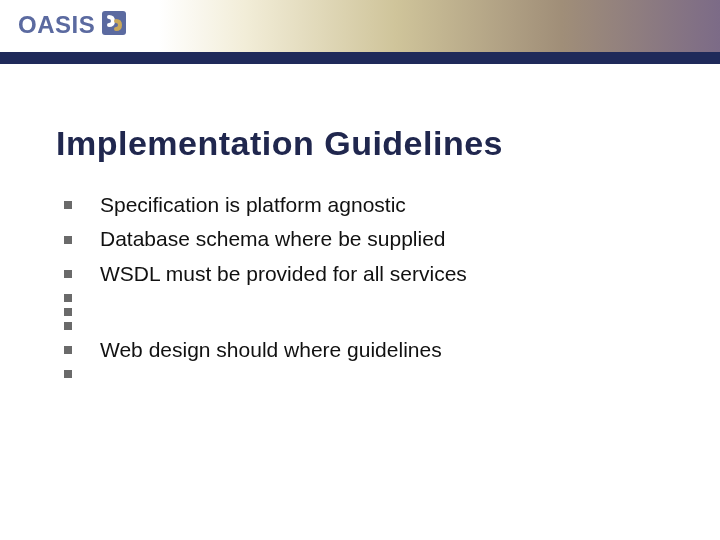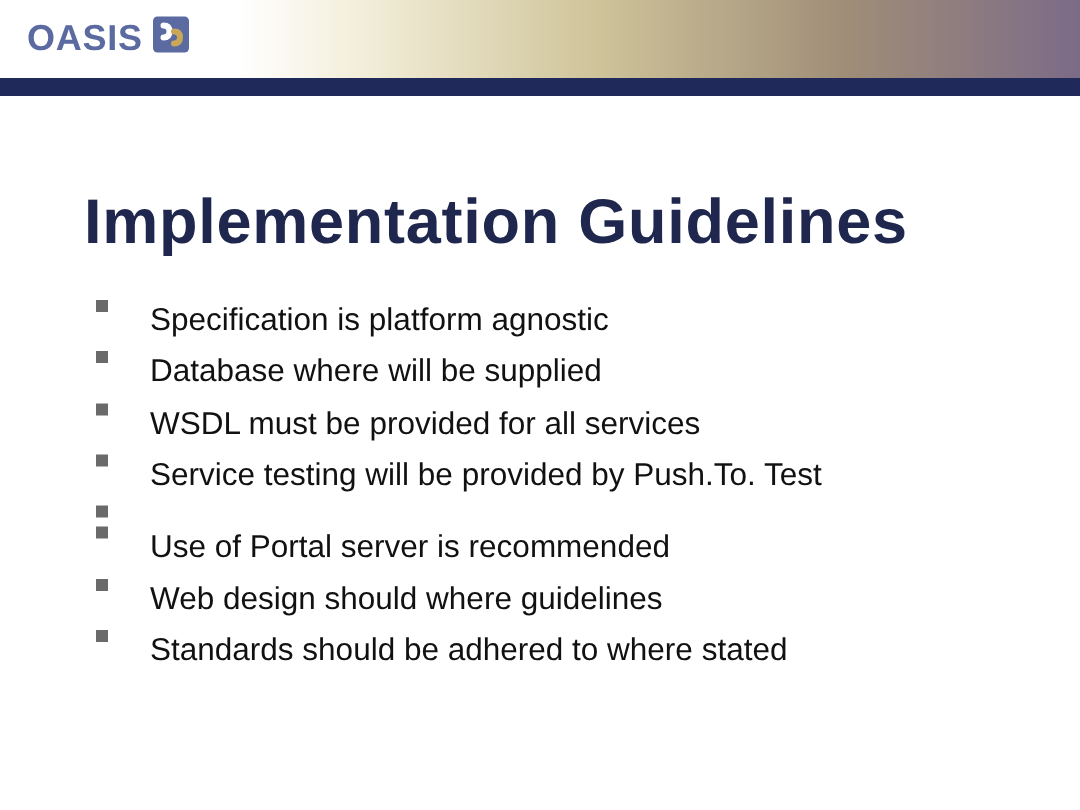--- a/index.html
+++ b/index.html
@@ -42,33 +42,34 @@
     letter-spacing: 0.5px;
     font-family: Verdana, Geneva, sans-serif;
   }
   .logo-mark {
     display: inline-block;
   }
   .content {
     padding: 56px 40px 0 56px;
   }
   .title {
-    font-size: 42px;
+    font-size: 34px;
     font-weight: 800;
     color: #20274e;
     letter-spacing: 0.5px;
     margin-bottom: 28px;
     font-family: Verdana, Geneva, sans-serif;
   }
   .bullets {
     list-style: none;
     padding-left: 8px;
   }
   .bullets li {
     display: flex;
+    align-items: center;
     margin-bottom: 6px;
   }
   .bullet-mark {
     width: 8px;
     height: 8px;
     background: #6a6a6a;
     margin-right: 28px;
     flex-shrink: 0;
   }
   .bullet-text {
@@ -97,39 +98,36 @@
 
 <div class="content">
   <h1 class="title">Implementation Guidelines</h1>
   <ul class="bullets">
     <li>
       <span class="bullet-mark"></span>
       <span class="bullet-text">Specification is platform agnostic</span>
     </li>
     <li>
       <span class="bullet-mark"></span>
-      <span class="bullet-text">Database where will be supplied</span>
+      <span class="bullet-text">Database schema where be supplied</span>
     </li>
     <li>
       <span class="bullet-mark"></span>
       <span class="bullet-text">WSDL must be provided for all services</span>
     </li>
     <li>
       <span class="bullet-mark"></span>
-      <span class="bullet-text">Service testing will be provided by Push.To. Test</span>
     </li>
     <li>
       <span class="bullet-mark"></span>
     </li>
     <li>
       <span class="bullet-mark"></span>
-      <span class="bullet-text">Use of Portal server is recommended</span>
     </li>
     <li>
       <span class="bullet-mark"></span>
       <span class="bullet-text">Web design should where guidelines</span>
     </li>
     <li>
       <span class="bullet-mark"></span>
-      <span class="bullet-text">Standards should be adhered to where stated</span>
     </li>
   </ul>
 </div>
 
 </body></html>

